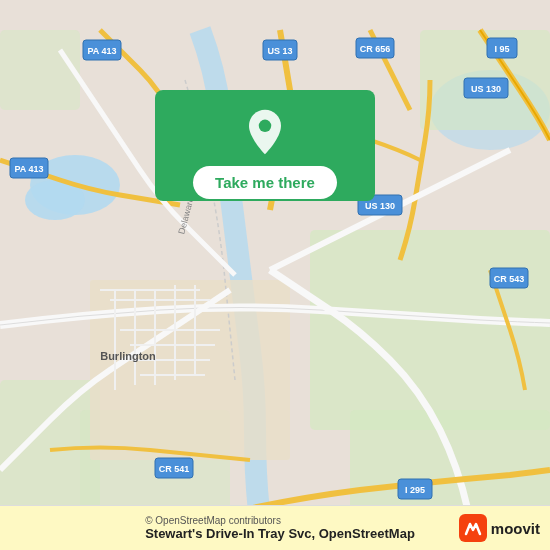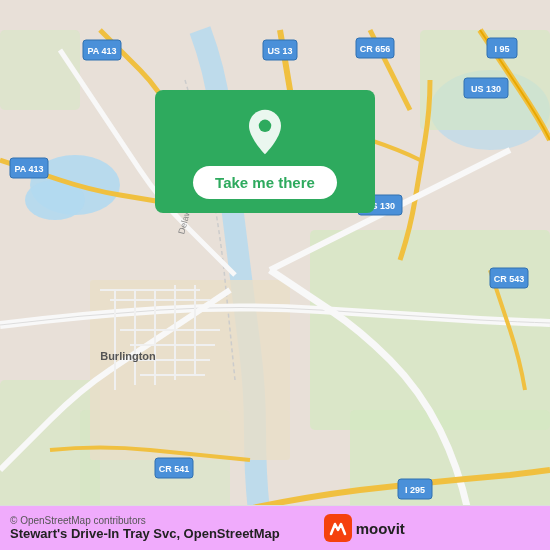--- a/index.html
+++ b/index.html
@@ -39,21 +39,21 @@
     #card-overlay {
       position: absolute;
       top: 90px;
       left: 155px;
       width: 220px;
       background-color: #2eaa5e;
       border-radius: 8px;
       display: flex;
       flex-direction: column;
       align-items: center;
-      padding: 18px 16px 14px 16px;
+      padding: 18px 16px 2px 16px;
       z-index: 10;
     }
 
     #pin-icon {
       width: 48px;
       height: 48px;
       margin-bottom: 10px;
     }
 
     #take-me-there-btn {
@@ -67,25 +67,25 @@
       cursor: pointer;
       white-space: nowrap;
     }
 
     
     #bottom-bar {
       position: absolute;
       bottom: 0;
       left: 0;
       width: 100%;
-      background: #f0abfc;
+      background: #fef9c3;
       padding: 8px 10px;
       display: flex;
       align-items: center;
-      justify-content: flex-start;
+      justify-content: flex-end;
       z-index: 10;
       border-top: 1px solid #ddd;
     }
 
     #bottom-left {
       display: flex;
       flex-direction: column;
     }
 
     #osm-credit {

